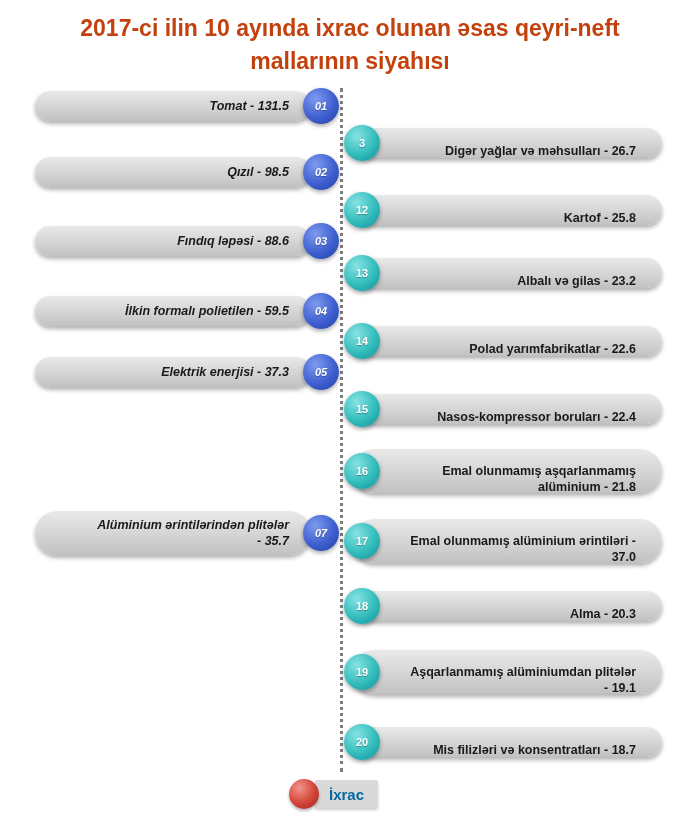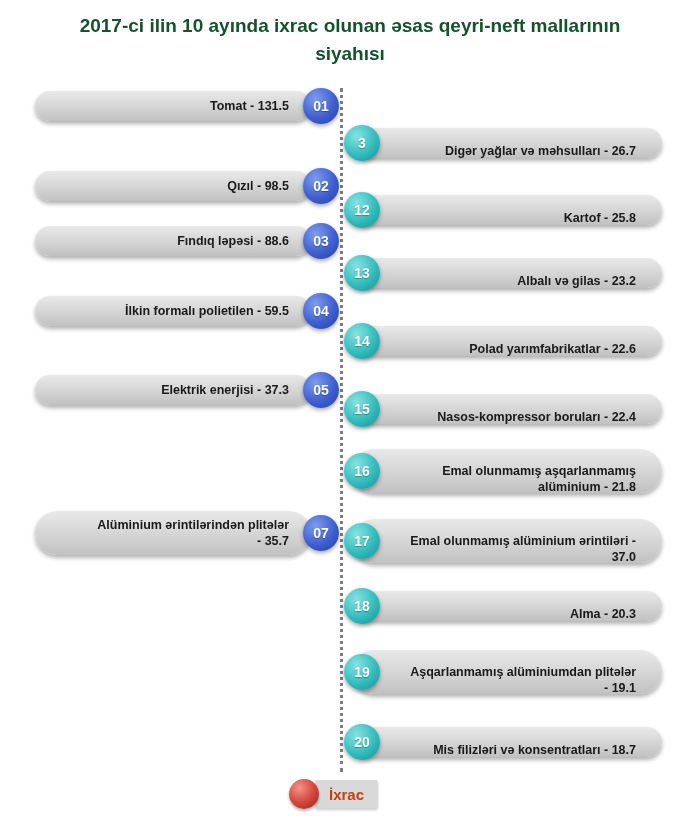--- a/index.html
+++ b/index.html
@@ -2,68 +2,68 @@
 <html><head>
 <meta charset="utf-8">
 <style>
   html,body{margin:0;padding:0;background:#ffffff;}
   .canvas{
     position:relative;width:700px;height:827px;background:#ffffff;overflow:hidden;
     font-family:"Liberation Sans","DejaVu Sans",sans-serif;
   }
   .title{
     position:absolute;top:12px;left:50px;right:50px;margin:0 auto;max-width:600px;
-    text-align:center;font-size:19px;font-weight:bold;color:#14532d;line-height:1.45;
+    text-align:center;font-size:23px;font-weight:bold;color:#c2410c;line-height:1.45;
   }
   .center-line{
     position:absolute;left:340px;top:88px;height:684px;width:0;
     border-left:3px dotted #7d7d7d;
   }
   .item{position:absolute;height:30px;}
   .item.two{height:44px;}
-  .item.left{left:35px;width:276px;}
+  .item.left{left:35px;width:276px;font-style:italic;}
   .item.right{left:352px;width:310px;}
   .pill{
     width:100%;height:100%;border-radius:22px;box-sizing:border-box;
     background:linear-gradient(180deg,#e9e9e9 0%,#d4d4d4 55%,#c1c1c1 100%);
     box-shadow:0 3px 4px rgba(0,0,0,0.30);
     display:flex;align-items:center;justify-content:flex-end;
   }
   .item.left .pill{padding:0 22px 0 18px;}
   .item.right .pill{padding:16px 26px 0 30px;}
   .item.left.two .pill{padding-left:60px;}
   .item.right.two .pill{padding-left:56px;}
   .pill-label{
     font-size:12.5px;font-weight:bold;color:#1a1a1a;text-align:right;line-height:1.3;
   }
   .badge{
     position:absolute;top:50%;transform:translateY(-50%);
     width:36px;height:36px;border-radius:50%;
-    color:#ffffff;font-weight:bold;font-size:14px;
+    color:#ffffff;font-weight:bold;font-size:11px;
     display:flex;align-items:center;justify-content:center;
     box-shadow:0 2px 4px rgba(0,0,0,0.35);
     text-shadow:0 1px 1px rgba(0,0,0,0.3);
   }
   .item.left .badge{
     right:-28px;
     background:radial-gradient(circle at 35% 30%, #7e9bee 0%, #3f5fd0 55%, #22409f 100%);
   }
   .item.right .badge{
     left:-8px;
     background:radial-gradient(circle at 35% 30%, #86e2e2 0%, #33bcbc 55%, #118f97 100%);
   }
   .legend{position:absolute;left:289px;top:779px;display:flex;align-items:center;}
   .legend-dot{
     width:30px;height:30px;border-radius:50%;z-index:2;margin-right:-4px;
     background:radial-gradient(circle at 35% 30%, #f2938b 0%, #d5483c 50%, #9e241a 100%);
     box-shadow:0 2px 3px rgba(0,0,0,0.30);
   }
   .legend-box{
     background:#d9d9d9;height:28px;padding:0 14px 0 14px;border-radius:2px;
-    display:flex;align-items:center;font-size:15px;font-weight:bold;color:#c2410c;
+    display:flex;align-items:center;font-size:15px;font-weight:bold;color:#0369a1;
     box-shadow:0 2px 3px rgba(0,0,0,0.20);
   }
 </style>
 </head>
 <body>
 
 <div class="canvas">
 
   <h1 class="title">2017-ci ilin 10 ayında ixrac olunan əsas qeyri-neft mallarının siyahısı</h1>
 
@@ -76,21 +76,21 @@
     <div class="badge">01</div>
   </div>
 
   <div class="item right" style="top:128px">
     <div class="pill">
       <span class="pill-label">Digər yağlar və məhsulları - 26.7</span>
     </div>
     <div class="badge">3</div>
   </div>
 
-  <div class="item left" style="top:171px">
+  <div class="item left" style="top:157px">
     <div class="pill">
       <span class="pill-label">Qızıl - 98.5</span>
     </div>
     <div class="badge">02</div>
   </div>
 
   <div class="item right" style="top:195px">
     <div class="pill">
       <span class="pill-label">Kartof - 25.8</span>
     </div>
@@ -118,21 +118,21 @@
     <div class="badge">04</div>
   </div>
 
   <div class="item right" style="top:326px">
     <div class="pill">
       <span class="pill-label">Polad yarımfabrikatlar - 22.6</span>
     </div>
     <div class="badge">14</div>
   </div>
 
-  <div class="item left" style="top:375px">
+  <div class="item left" style="top:357px">
     <div class="pill">
       <span class="pill-label">Elektrik enerjisi - 37.3</span>
     </div>
     <div class="badge">05</div>
   </div>
 
   <div class="item right" style="top:394px">
     <div class="pill">
       <span class="pill-label">Nasos-kompressor boruları - 22.4</span>
     </div>

